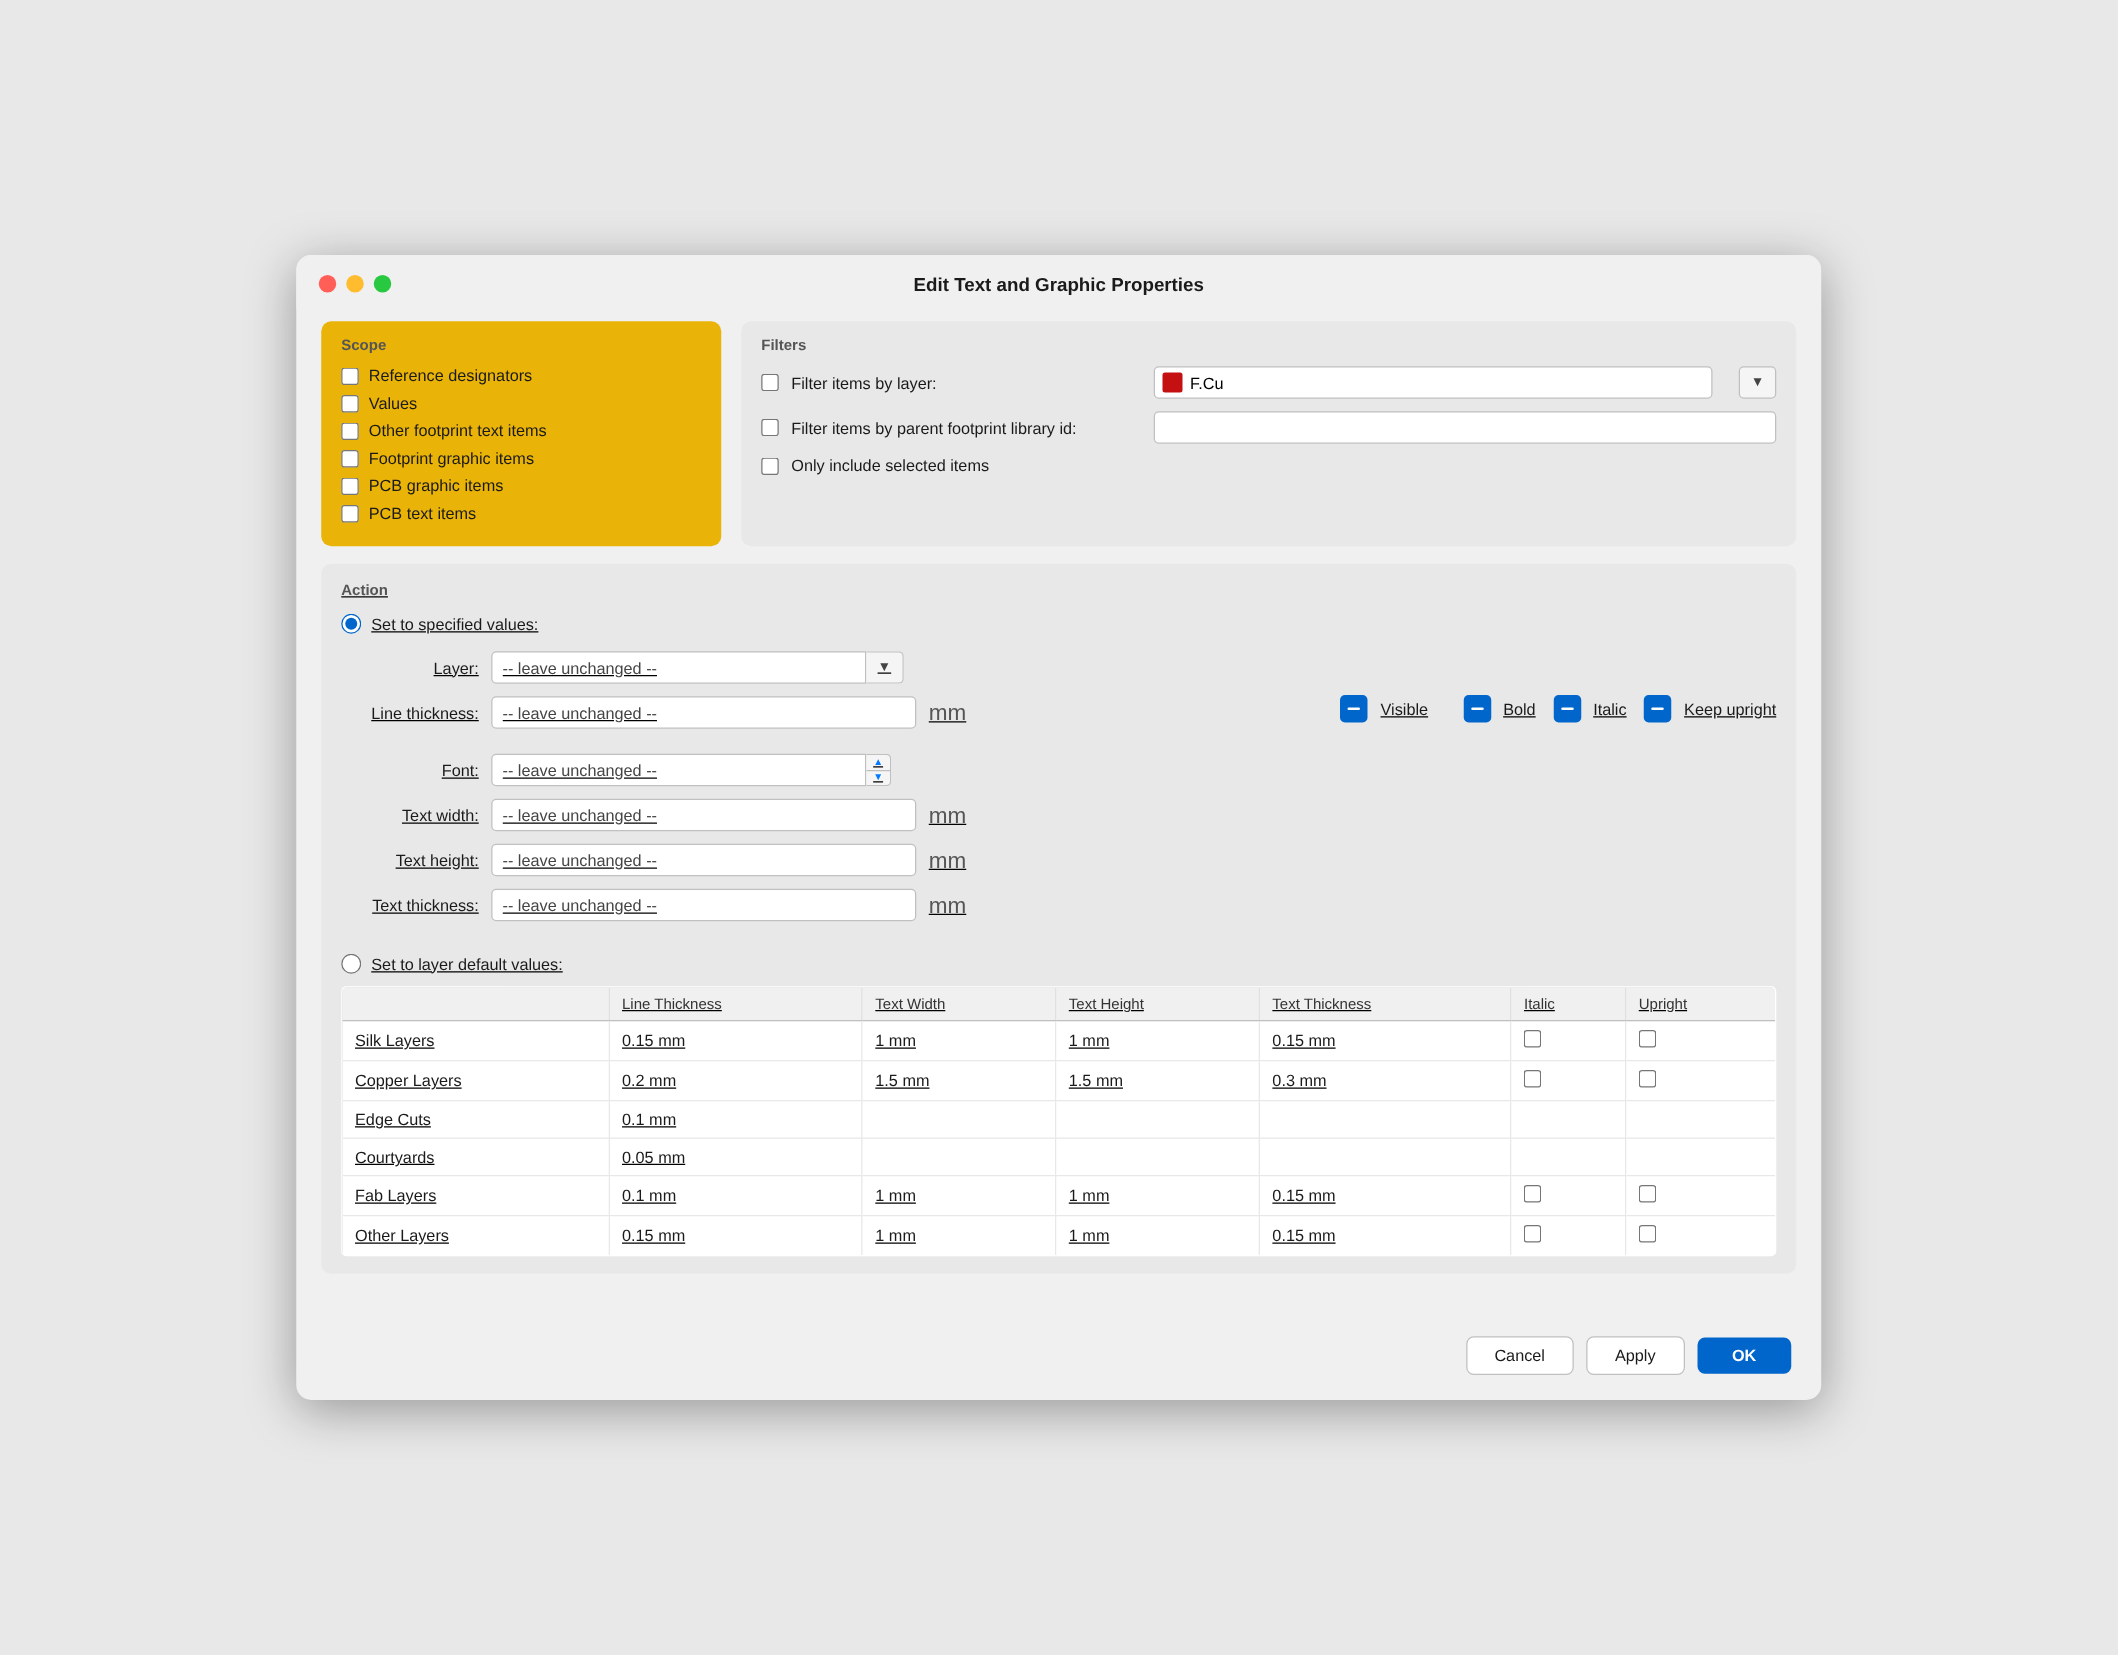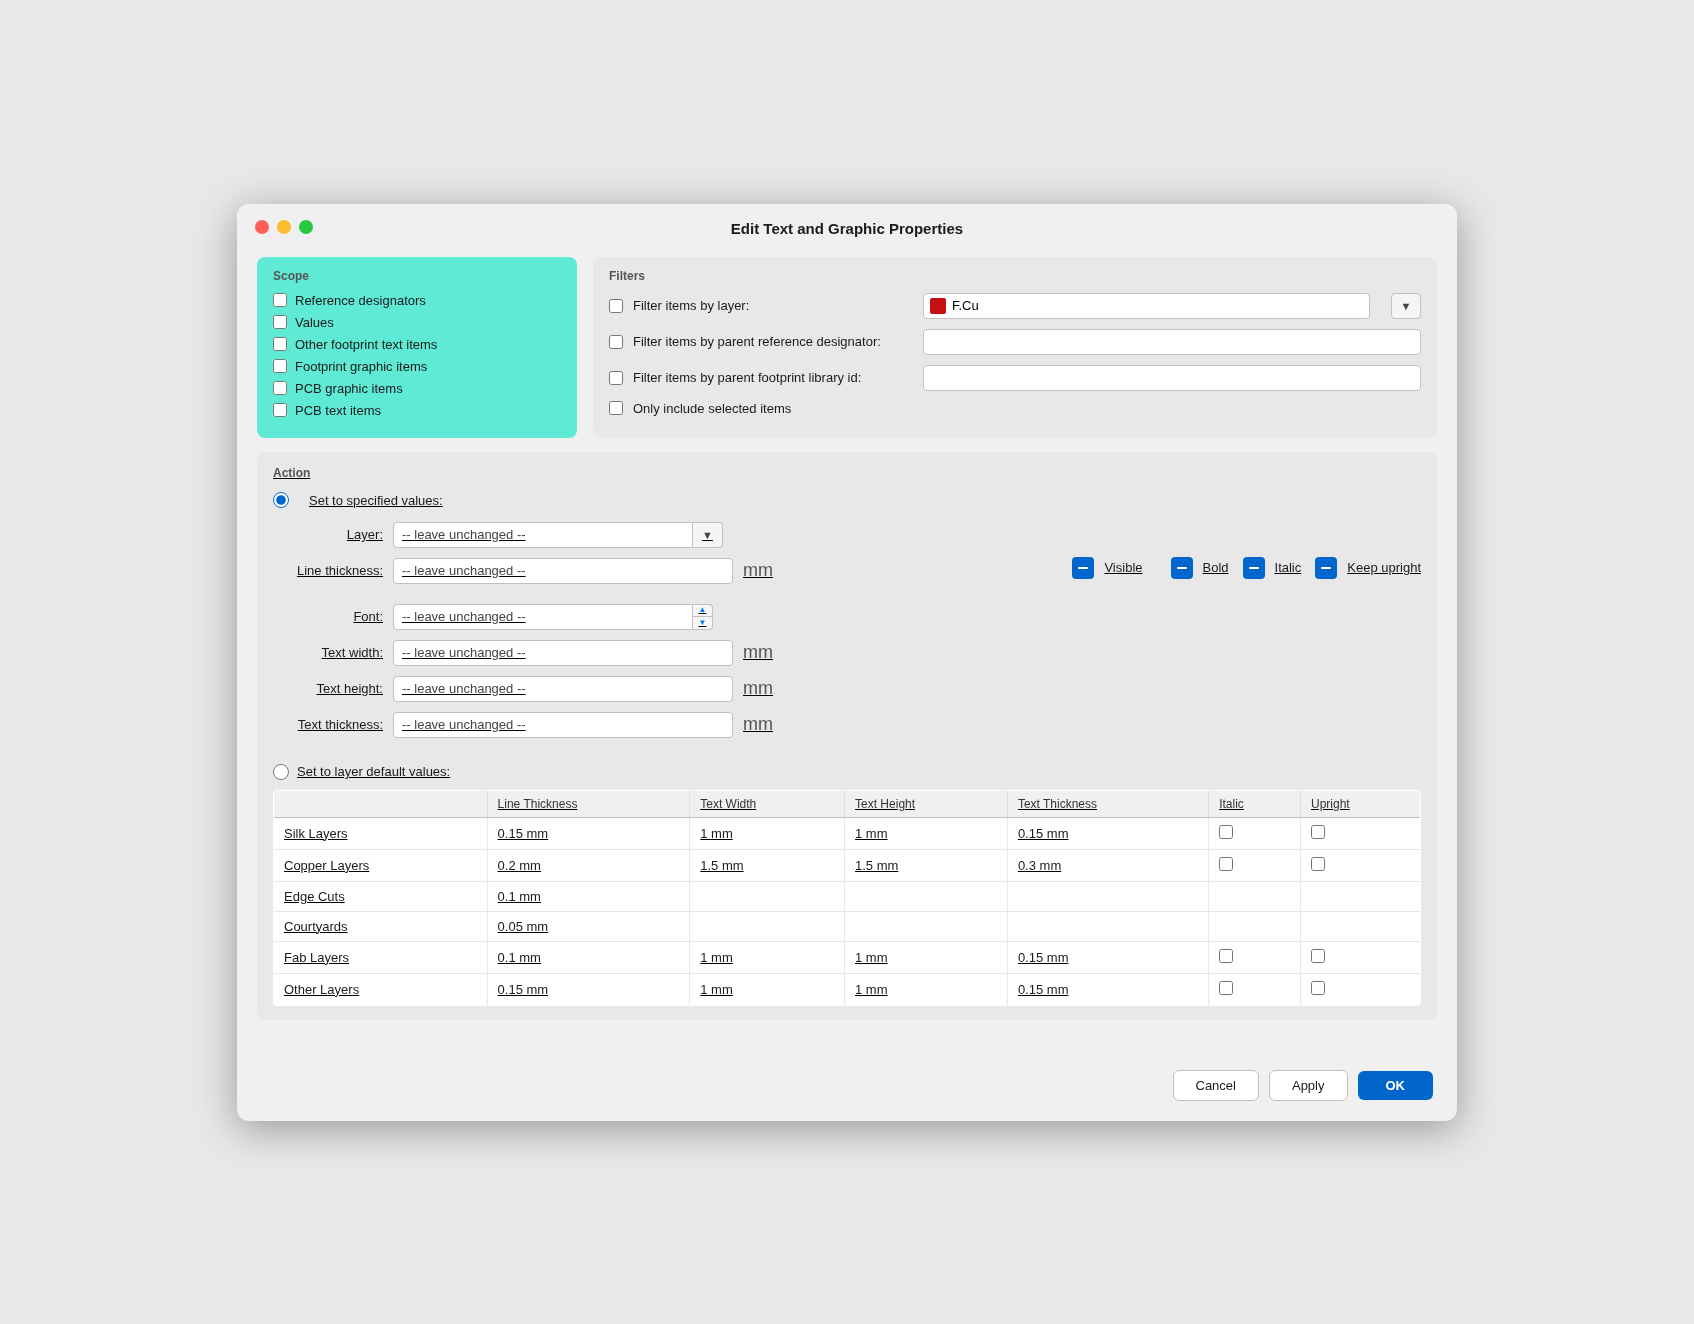--- a/index.html
+++ b/index.html
@@ -52,21 +52,21 @@
     }
     .content {
       padding: 10px 20px 20px;
     }
     .top-row {
       display: flex;
       gap: 16px;
       margin-bottom: 14px;
     }
     .scope-panel {
-      background: #5eead4;
+      background: #eab308;
       border-radius: 8px;
       padding: 12px 16px;
       width: 320px;
       flex-shrink: 0;
     }
     .filters-panel {
       background: #e8e8e8;
       border-radius: 8px;
       padding: 12px 16px;
       flex: 1;
@@ -166,21 +166,21 @@
     }
     .action-label {
       font-size: 12px;
       font-weight: 600;
       color: #555;
       margin-bottom: 12px;
     }
     .radio-row {
       display: flex;
       align-items: flex-end;
-      gap: 20px;
+      gap: 8px;
       margin-bottom: 14px;
     }
     .radio-row input[type="radio"] {
       width: 16px;
       height: 16px;
       accent-color: #0066cc;
     }
     .radio-label {
       font-size: 13px;
       font-weight: 500;
@@ -465,25 +465,20 @@
           <label class="filter-label" for="cb-filter-layer">Filter items by layer:</label>
           <div class="layer-select-wrap">
             <div class="layer-select-btn">
               <div class="layer-color-box"></div>
               <span class="layer-name">F.Cu</span>
             </div>
             <div class="dropdown-arrow-btn">▼</div>
           </div>
         </div>
 
-        <div class="filter-row">
-          <input type="checkbox" id="cb-filter-ref" style="">
-          <label class="filter-label" for="cb-filter-ref">Filter items by parent reference designator:</label>
-          <input type="text" class="filter-input" value="" style="">
-        </div>
 
         <div class="filter-row">
           <input type="checkbox" id="cb-filter-ft" style="">
           <label class="filter-label" for="cb-filter-ft">Filter items by parent footprint library id:</label>
           <input type="text" class="filter-input" value="" style="">
         </div>
 
         <div class="filter-row">
           <input type="checkbox" id="cb-only-selected" style="">
           <label class="filter-label" for="cb-only-selected">Only include selected items</label>

